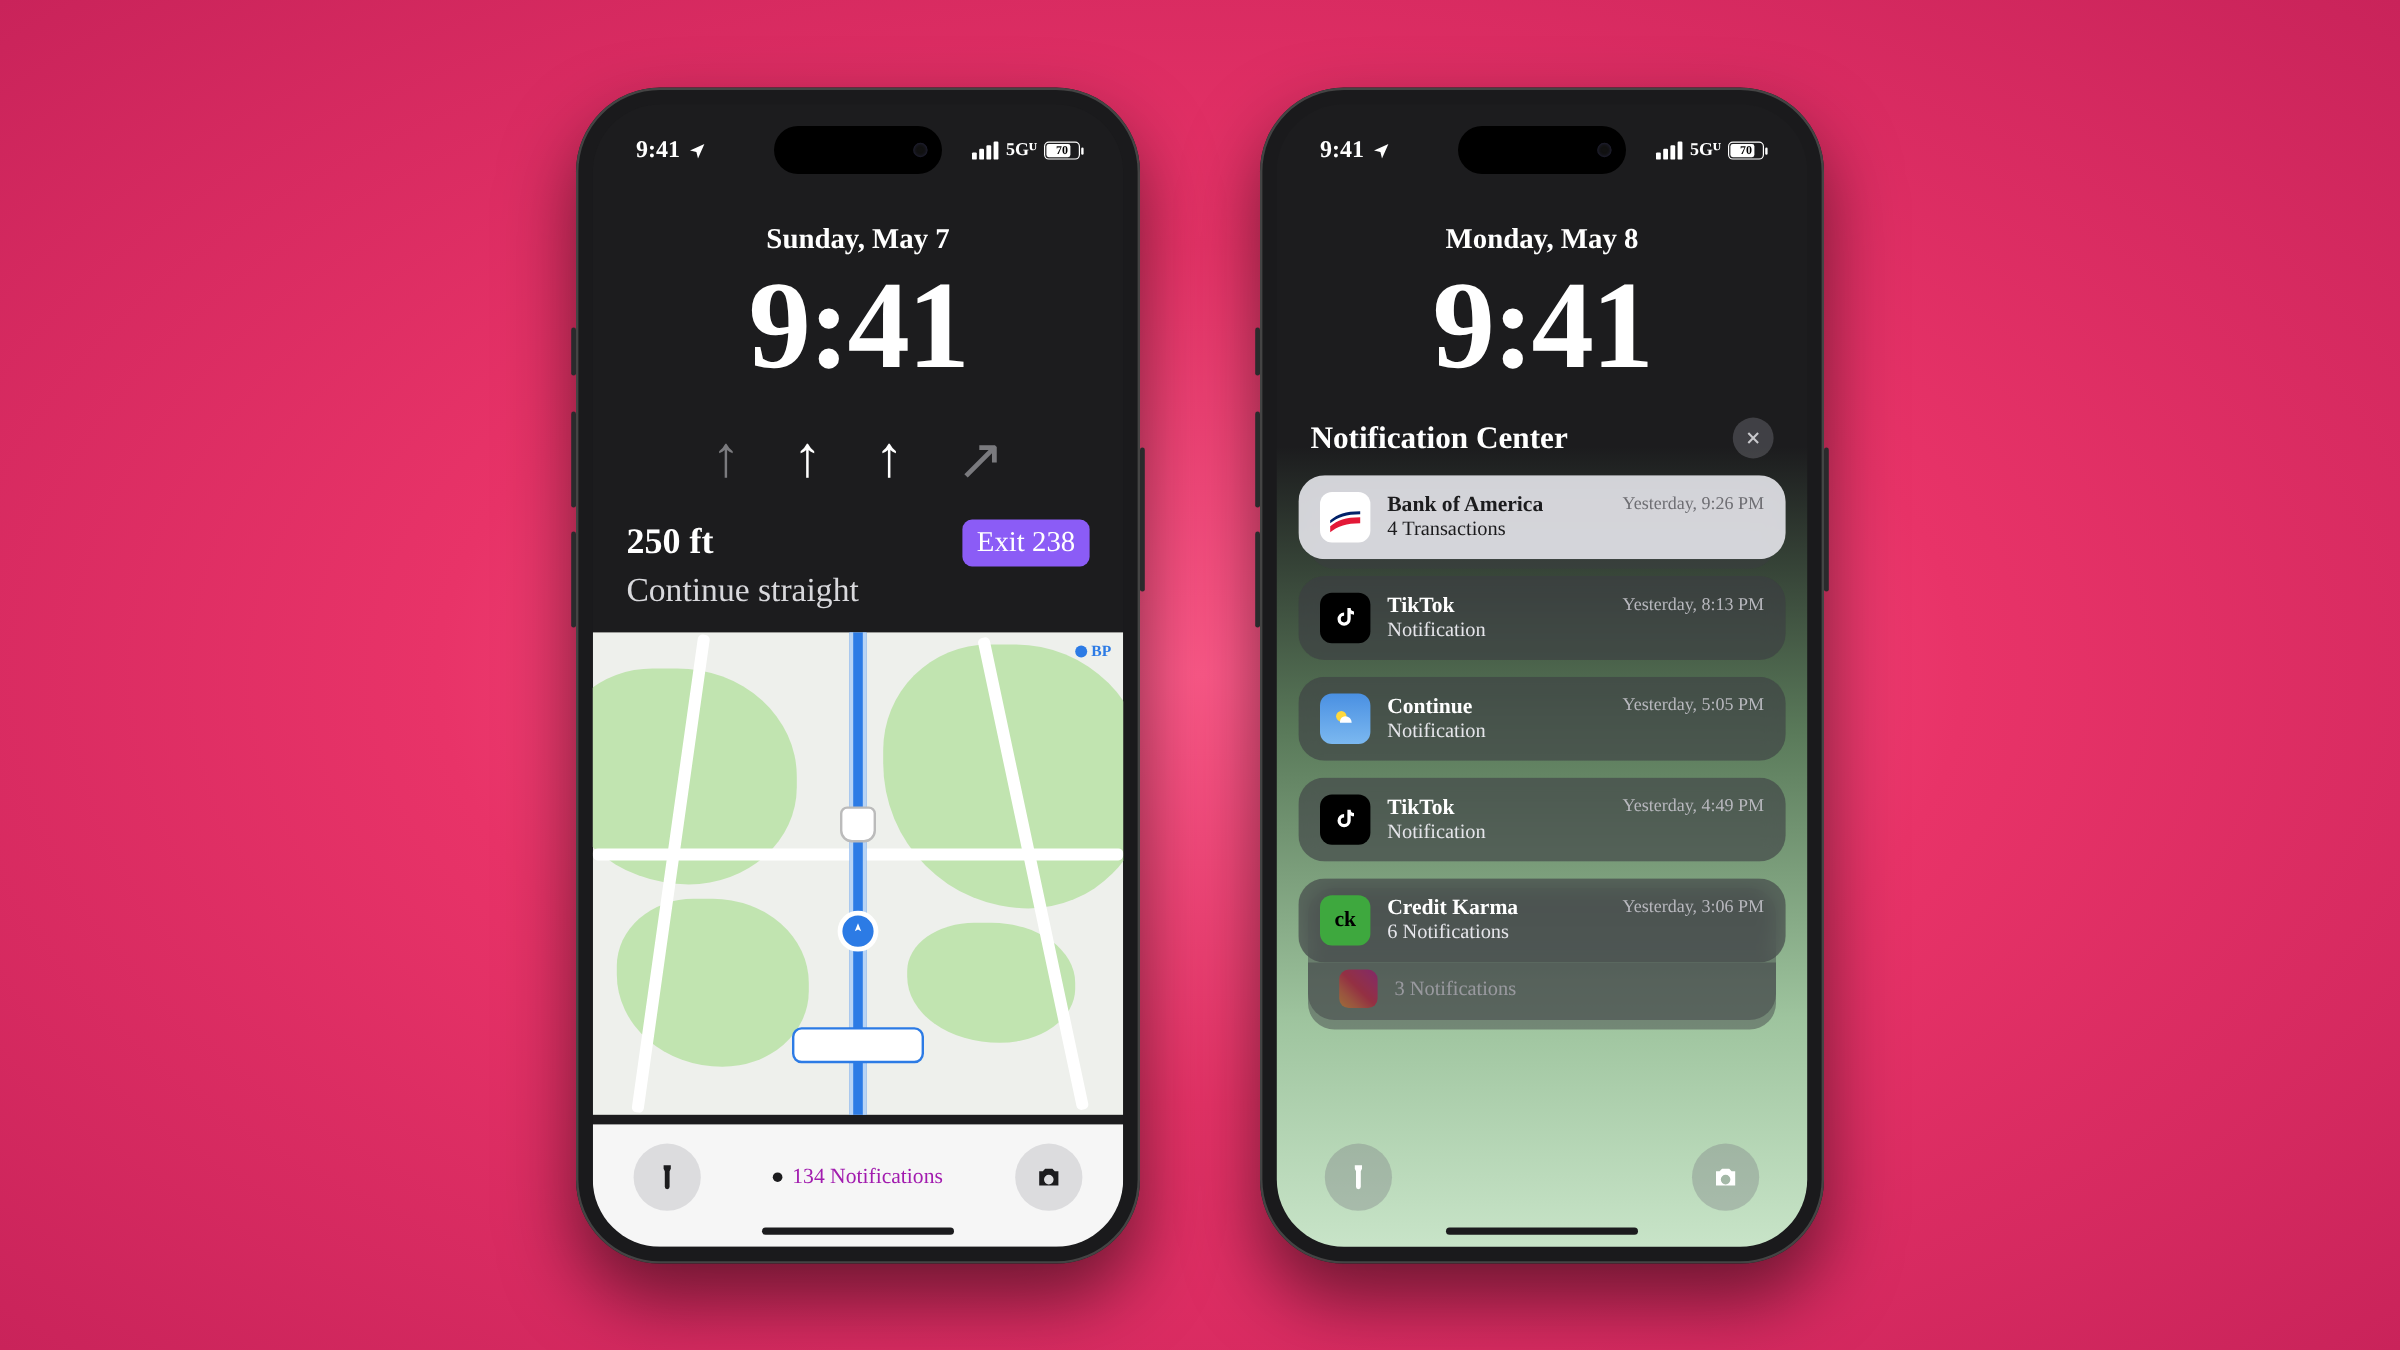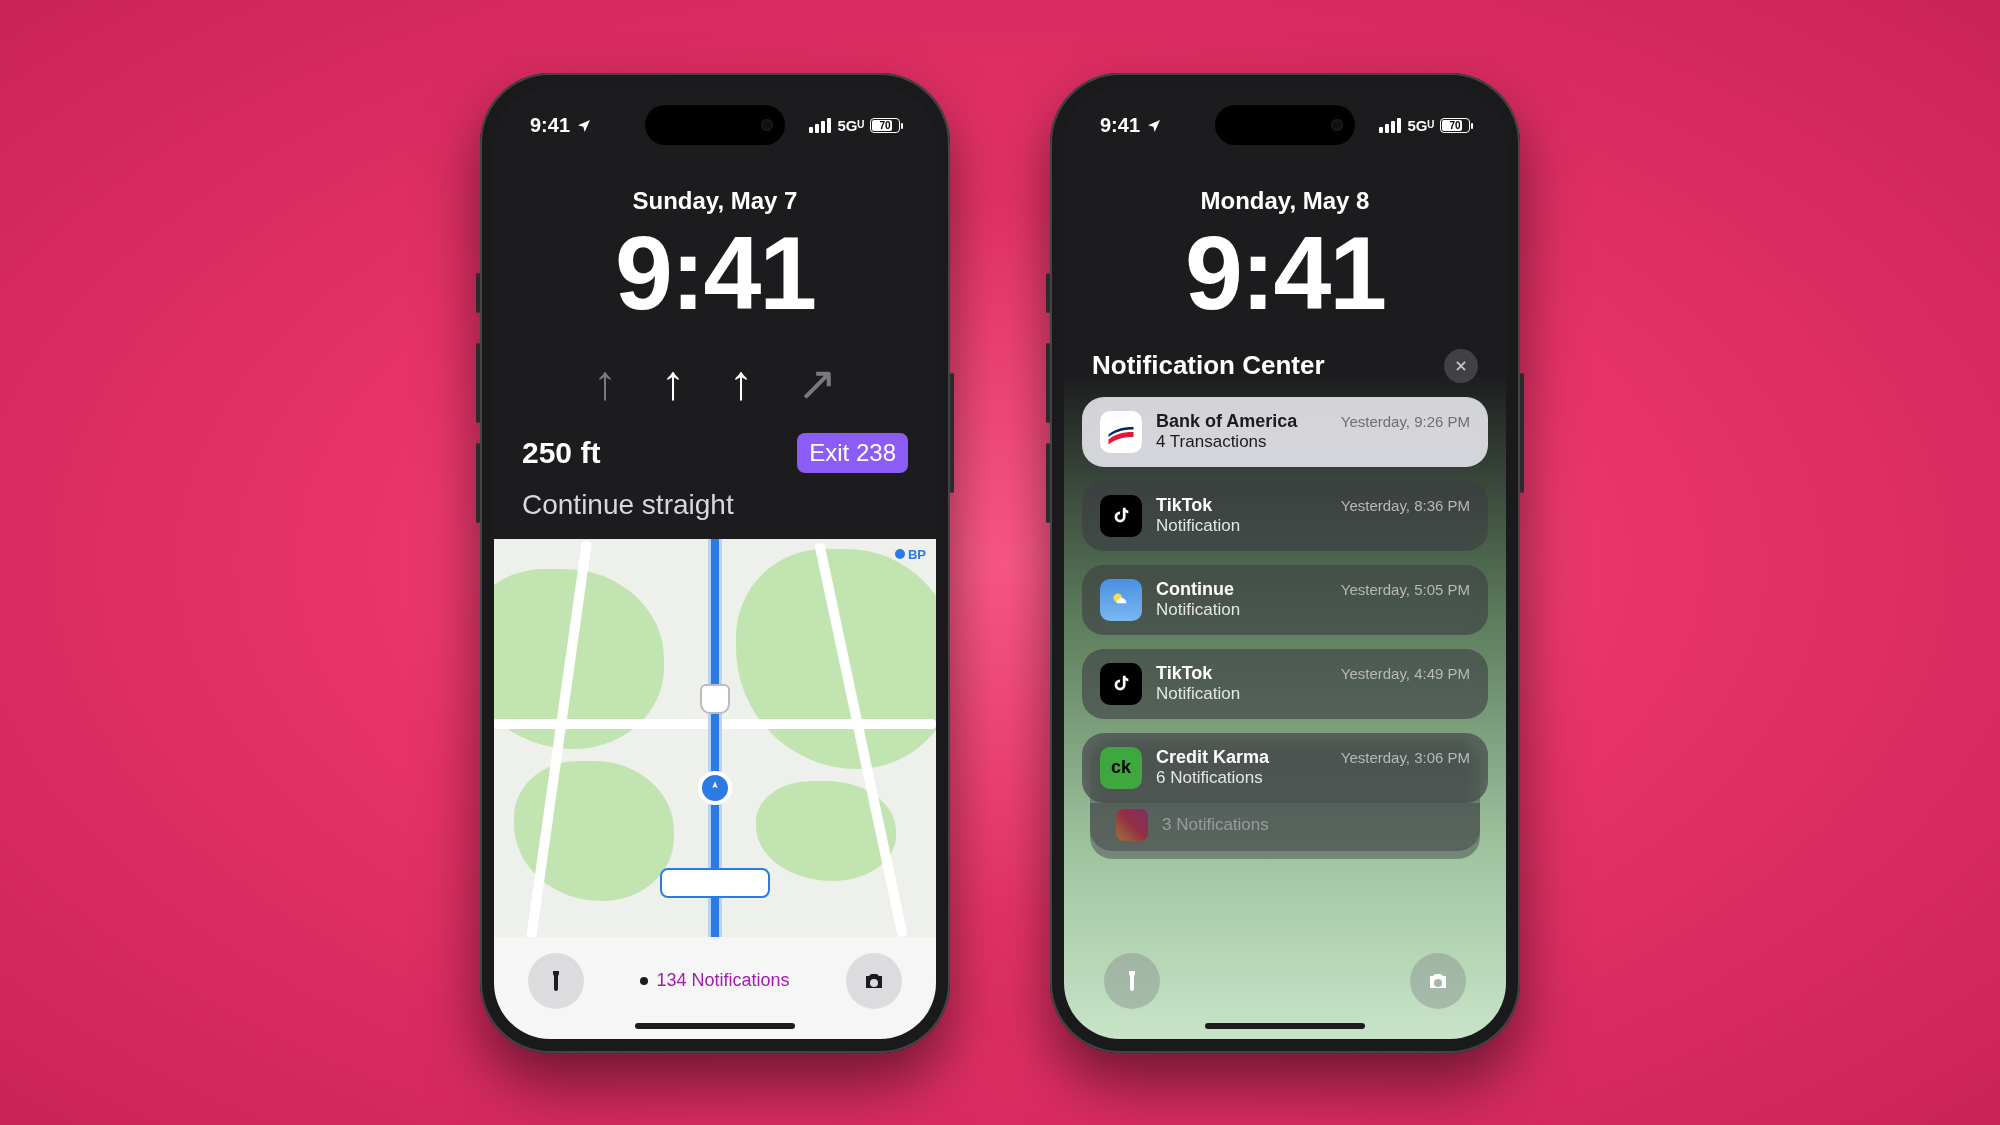--- a/index.html
+++ b/index.html
@@ -9,20 +9,21 @@
     display: flex; align-items: center; justify-content: center; gap: 100px;
     font-family: -apple-system, "Helvetica Neue", Arial, sans-serif;
   }
   .phone {
     width: 470px; height: 980px;
     background: #1a1a1c;
     border-radius: 70px;
     padding: 14px;
     box-shadow: 0 30px 60px rgba(0,0,0,0.5), inset 0 0 0 2px #444;
     position: relative;
+    font-family: Liberation Serif, serif;
   }
   .screen {
     width: 100%; height: 100%;
     border-radius: 56px;
     overflow: hidden;
     position: relative;
     background: #1c1c1e;
   }
   .island {
     position: absolute; top: 18px; left: 50%; transform: translateX(-50%);
@@ -50,21 +51,21 @@
   .time { font-size: 104px; font-weight: 700; line-height:1; margin-top:6px; letter-spacing:-2px;}
 
   
   .nav-panel{ color:#fff; padding: 30px 28px 18px; }
   .lanes{display:flex; justify-content:center; gap:44px; margin-bottom:22px;}
   .lane-arrow{font-size:48px; color:#7a7a7e;}
   .lane-arrow.active{color:#fff;}
   .nav-dist-row{display:flex; align-items:center; justify-content:space-between;}
   .nav-dist{font-size:30px; font-weight:700;}
   .exit-chip{background:#8b5cf6; border-radius:8px; padding:6px 12px; font-size:24px; font-weight:500;text-align:center;}
-  .nav-instruction{font-size:28px; font-weight:400; color:#d8d8dc; margin-top:16px;}
+  .nav-instruction{font-size:28px; font-weight:400; color:#d8d8dc; margin-top:5px;}
 
   .map{position:relative; width:100%; height:402px; background:#eef0ec;}
   .park{position:absolute; background:#c1e4b0; border-radius:40% 50% 45% 55%;}
   .road-grey{position:absolute; background:#fff; border-radius:4px;}
   .route{position:absolute; left:50%; transform:translateX(-50%); top:0; bottom:0; width:14px; background:#2c7be5; border-left:3px solid #b8d4f5; border-right:3px solid #b8d4f5;}
   .shield{position:absolute; left:50%; top:40%; transform:translate(-50%,-50%); width:30px; height:30px; background:#fff; border:2px solid #bbb; border-radius:6px 6px 10px 10px;}
   .user-loc{position:absolute; left:50%; top:62%; transform:translate(-50%,-50%); width:34px; height:34px; background:#2c7be5; border:4px solid #fff; border-radius:50%; display:flex; align-items:center; justify-content:center;}
   .user-loc svg{width:16px;height:16px;}
   .dest-chip{position:absolute; left:50%; top:82%; transform:translateX(-50%); width:110px; height:30px; background:#fff; border:2.5px solid #2c7be5; border-radius:8px;}
   .map-pin-label{position:absolute; top:8px; right:10px; font-size:13px; color:#2c7be5; font-weight:600; display:flex; align-items:center; gap:3px;}
@@ -257,21 +258,21 @@
         <div class="notif-card">
           <div class="app-icon" style="background:#000; color:#fff;">
               <svg viewBox="0 0 24 24" width="22" height="22" fill="#fff">
                 <path d="M14 3v10a3 3 0 11-3-3V7a6 6 0 106 6V8c1 1 2 1 3 1V6c-2 0-3-1-3-3z"></path>
               </svg>
             </div>
           <div class="notif-text">
               <div class="notif-app">TikTok</div>
               <div class="notif-sub">Notification</div>
             </div>
-          <div class="notif-time">Yesterday, 8:36 PM</div>
+          <div class="notif-time">Yesterday, 8:13 PM</div>
         </div>
       </div>
       <div class="notif">
         <div class="notif-card">
           <div class="app-icon" style="background:linear-gradient(180deg,#4a90e2,#7bb8f0);">
               <svg viewBox="0 0 24 24" width="26" height="26">
                 <circle cx="9" cy="10" r="4" fill="#ffd93d"></circle>
                 <path d="M8 14a4 4 0 014-4 5 5 0 015 5H8z" fill="#fff"></path>
               </svg>
             </div>

